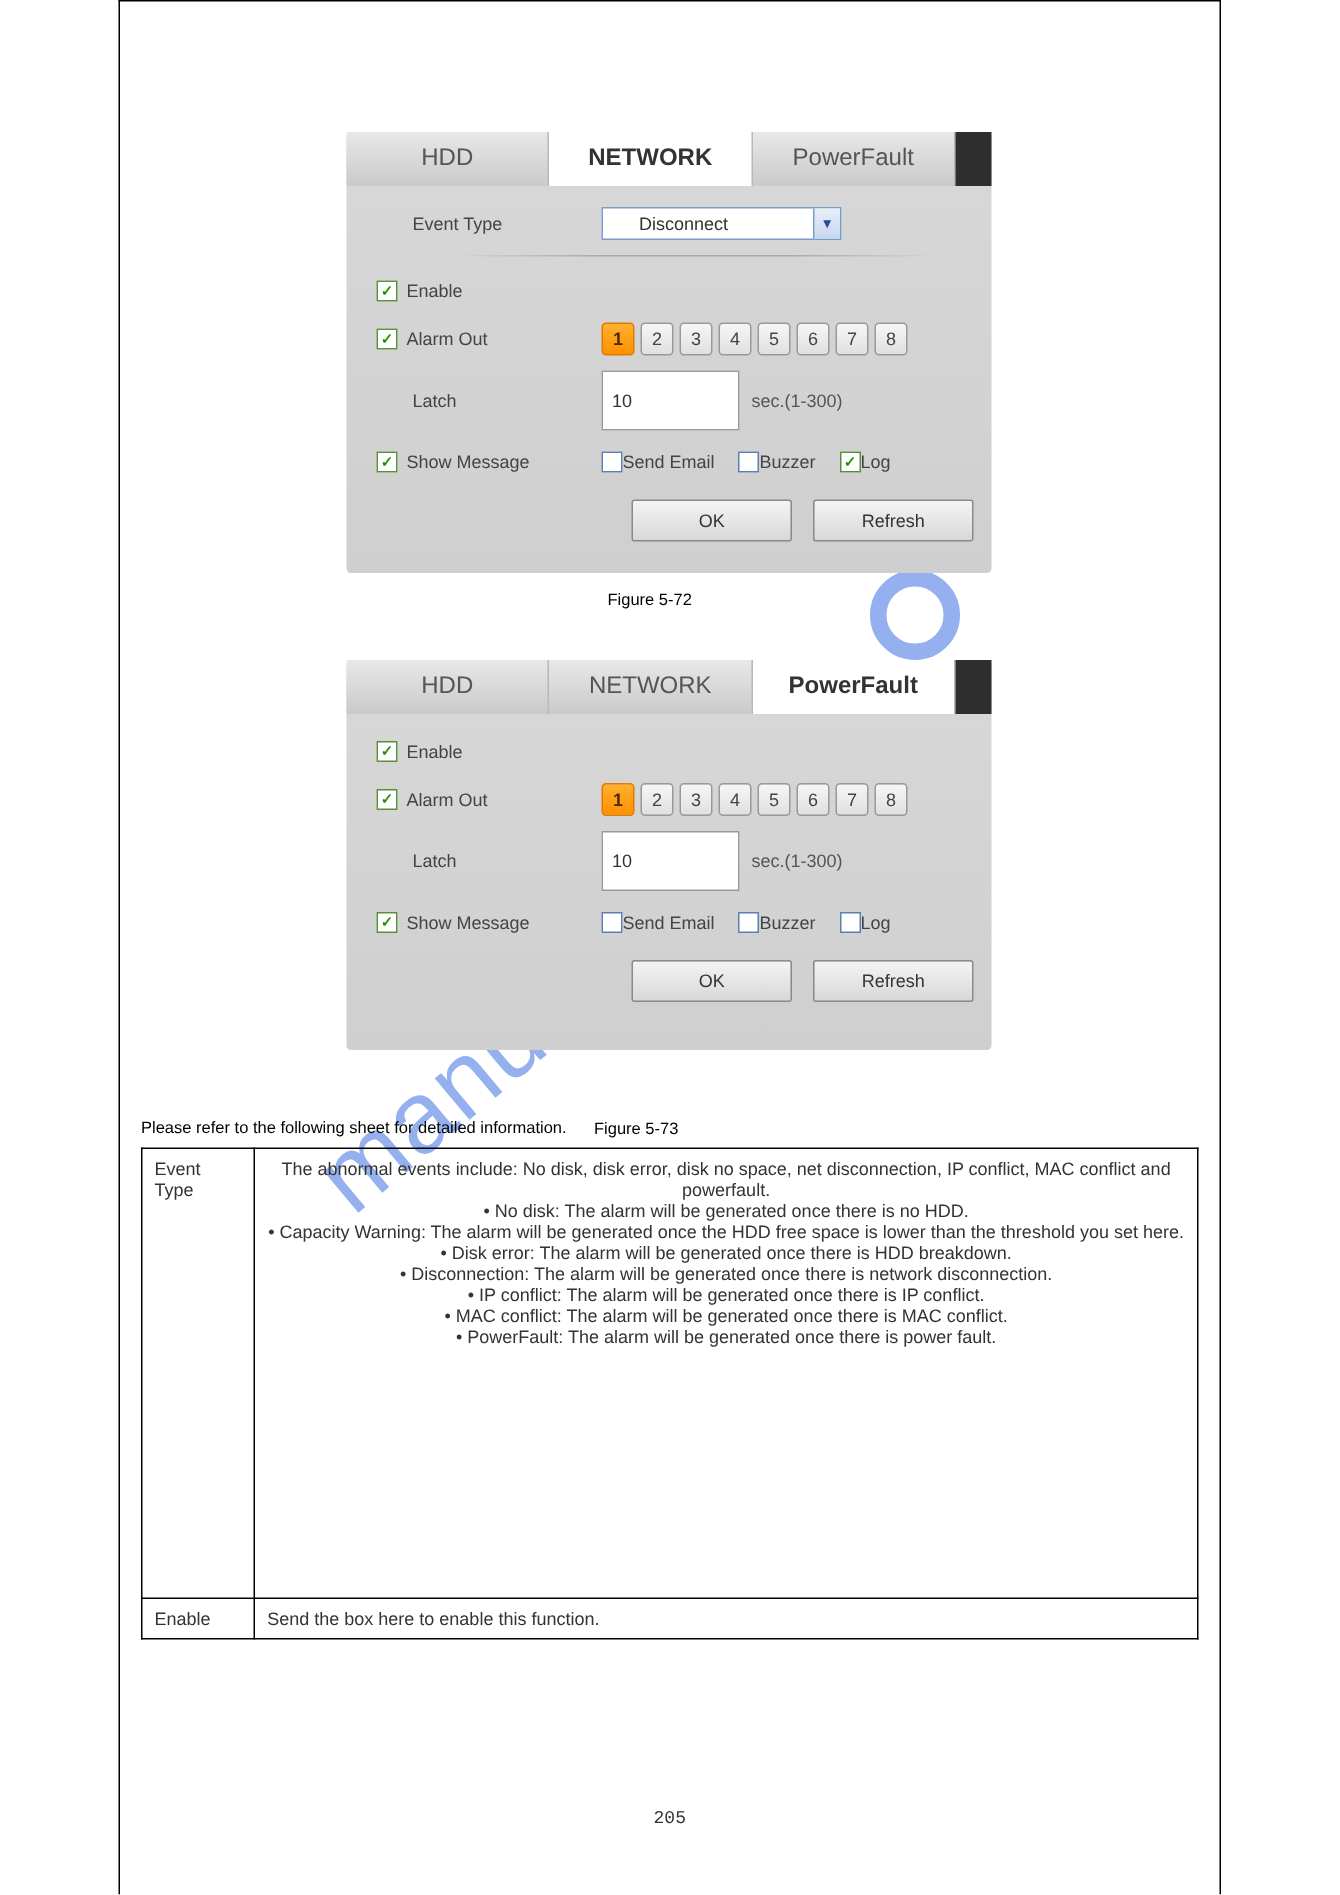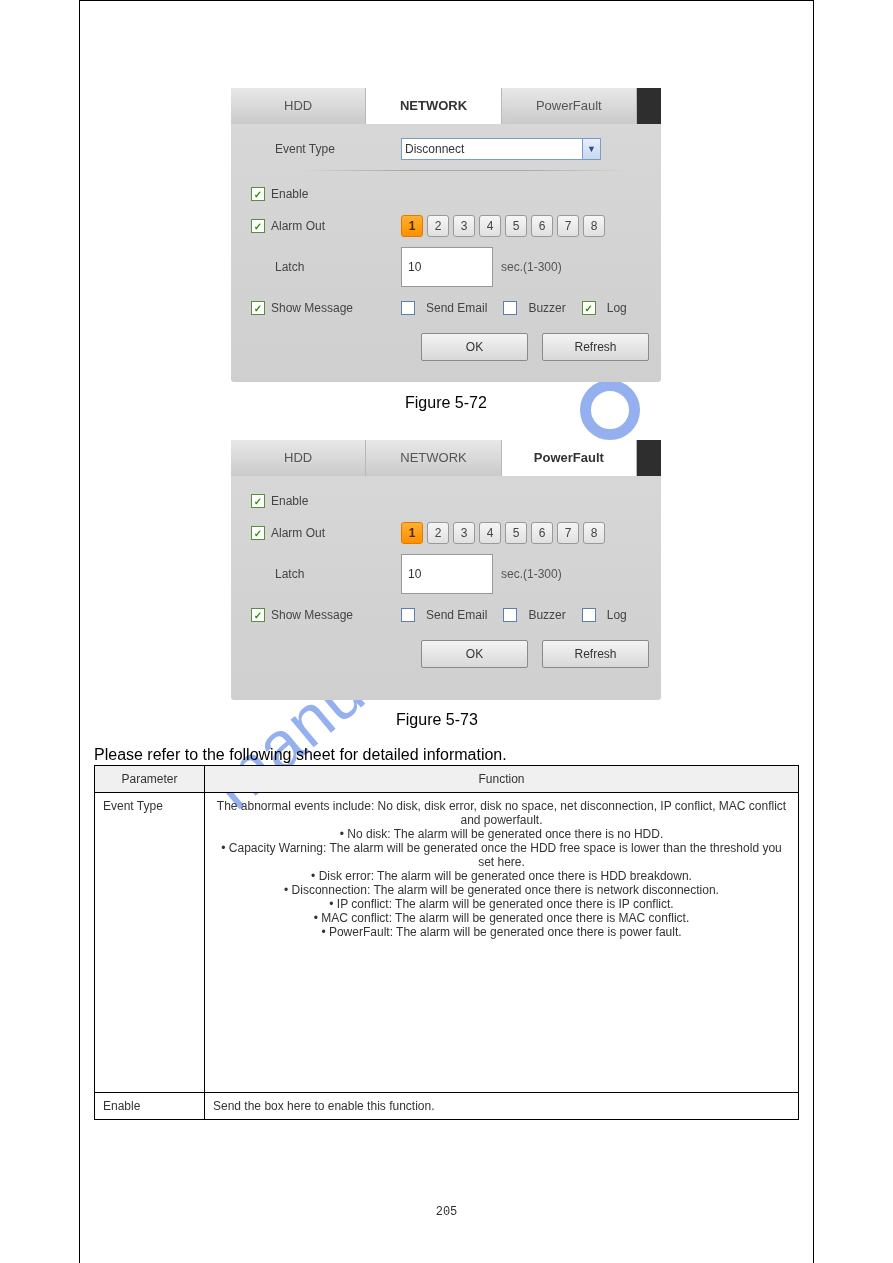--- a/index.html
+++ b/index.html
@@ -30,21 +30,21 @@
     border-radius: 3px;
   }
   .panel1 { left: 231px; top: 88px; height: 294px; }
   .panel2 { left: 231px; top: 440px; height: 260px; }
 
   .tabs { display: flex; height: 36px; }
   .tab {
     flex: 1;
     text-align: center;
     line-height: 36px;
-    font-size: 13px;
+    font-size: 16px;
     color: #555;
     background: linear-gradient(#e8e8e8, #cacaca);
     border-right: 1px solid #b8b8b8;
   }
   .tab.active {
     background: #fff;
     font-weight: bold;
     color: #333;
   }
   .tab-end {
@@ -62,22 +62,22 @@
     width: 14px; height: 14px; border: 1px solid #5a8f3a;
     background: #fff; display:inline-flex; align-items:center; justify-content:center;
     font-size: 10px; color:#2a8f00; font-weight:bold;
   }
   .chk.blue { border-color:#5a7fb0; color:#2a66c0; }
   .chk.empty { color: transparent; }
 
   .sep { height:1px; background: linear-gradient(to right, rgba(0,0,0,0) 0%, #aaa 30%, #aaa 70%, rgba(0,0,0,0) 100%); margin: 6px 24px 12px 50px; }
 
   .select {
-    width: 200px; height:22px; border:1px solid #7a9cc8; display:flex; align-items:center;
-    background:#fff; position:relative; padding-left:3px; color:#333;
+    width: 160px; height:22px; border:1px solid #7a9cc8; display:flex; align-items:center;
+    background:#fff; position:relative; padding-left:24px; color:#333;
   }
   .select-btn {
     position:absolute; right:0; top:0; width:18px; height:100%;
     background:linear-gradient(#e8eef8,#c8d8ee); border-left:1px solid #7a9cc8;
     display:flex; align-items:center; justify-content:center; color:#2a4aa0; font-size:9px;
   }
 
   .outbtns { display:flex; gap:4px; }
   .ob {
     width:22px; height:22px; border:1px solid #999; border-radius:3px;
@@ -86,21 +86,21 @@
   }
   .ob.sel { background:linear-gradient(#ffb030,#ff9000); border-color:#e07a00; color:#502800; font-weight:bold; }
 
   .txtin {
     width:92px; height:40px; border:1px solid #999; background:#fff; padding:0 6px;
     display:flex; align-items:center;
   }
   .hint { margin-left:8px; color:#555; }
 
   .inline-opts { display:flex; gap:16px; align-items:center; }
-  .inline-opts .opt { display:flex; align-items:center; gap:11px; color:#444; }
+  .inline-opts .opt { display:flex; align-items:center; gap:0; color:#444; }
 
   .btnrow { display:flex; gap:14px; margin-left:170px; margin-top:14px; }
   .btn {
     width:110px; height:28px; border:1px solid #8a8a8a; border-radius:2px;
     background:linear-gradient(#f4f4f4,#d8d8d8);
     display:flex; align-items:center; justify-content:center; color:#333;
   }
 
   
   .wm {
@@ -125,23 +125,23 @@
 
   
   .ptable {
     position:absolute; left:94px; top:765px; width:705px;
     border-collapse:collapse; font-size:12px;
   }
   .ptable th, .ptable td { border:1px solid #000; padding:6px 8px; vertical-align:top; }
   .ptable th { background:#f0f0f0; text-align:center; font-weight:normal; height:26px; }
   .ptable th.c1 { width:110px; }
   .desc-cell { height: 300px; }
-  .figcap { position:absolute; font-size:16px; color:#000; }
+  .figcap { position:absolute; font-size:11px; color:#000; }
   .figcap1 { left:405px; top:394px; }
-  .figcap2 { left:396px; top:711px; }
+  .figcap2 { left:396px; top:747px; }
   .seecap  { left:94px; top:746px; }
   .pagen { position:absolute; left:50%; transform:translateX(-50%); top:1205px; font-size:12px;font-family:Liberation Mono, monospace; }
 </style>
 </head>
 <body>
 
 <div class="page-border"></div>
 
 <div class="wm">
   <div class="wm-circle"></div>
@@ -294,24 +294,20 @@
       <div class="btn">Refresh</div>
     </div>
   </div>
 </div>
 
 <div class="figcap figcap2">Figure 5-73</div>
 <div class="figcap seecap">Please refer to the following sheet for detailed information.</div>
 
 <table class="ptable">
   <tbody>
-      <tr>
-    <th class="c1">Parameter</th>
-    <th>Function</th>
-  </tr>
   <tr>
     <td>Event Type</td>
     <td class="desc-cell" style="white-space:pre-line;text-align:center;">The abnormal events include: No disk, disk error, disk no space, net disconnection, IP conflict, MAC conflict and powerfault.
 • No disk: The alarm will be generated once there is no HDD.
 • Capacity Warning: The alarm will be generated once the HDD free space is lower than the threshold you set here.
 • Disk error: The alarm will be generated once there is HDD breakdown.
 • Disconnection: The alarm will be generated once there is network disconnection.
 • IP conflict: The alarm will be generated once there is IP conflict.
 • MAC conflict: The alarm will be generated once there is MAC conflict.
 • PowerFault: The alarm will be generated once there is power fault.</td>

